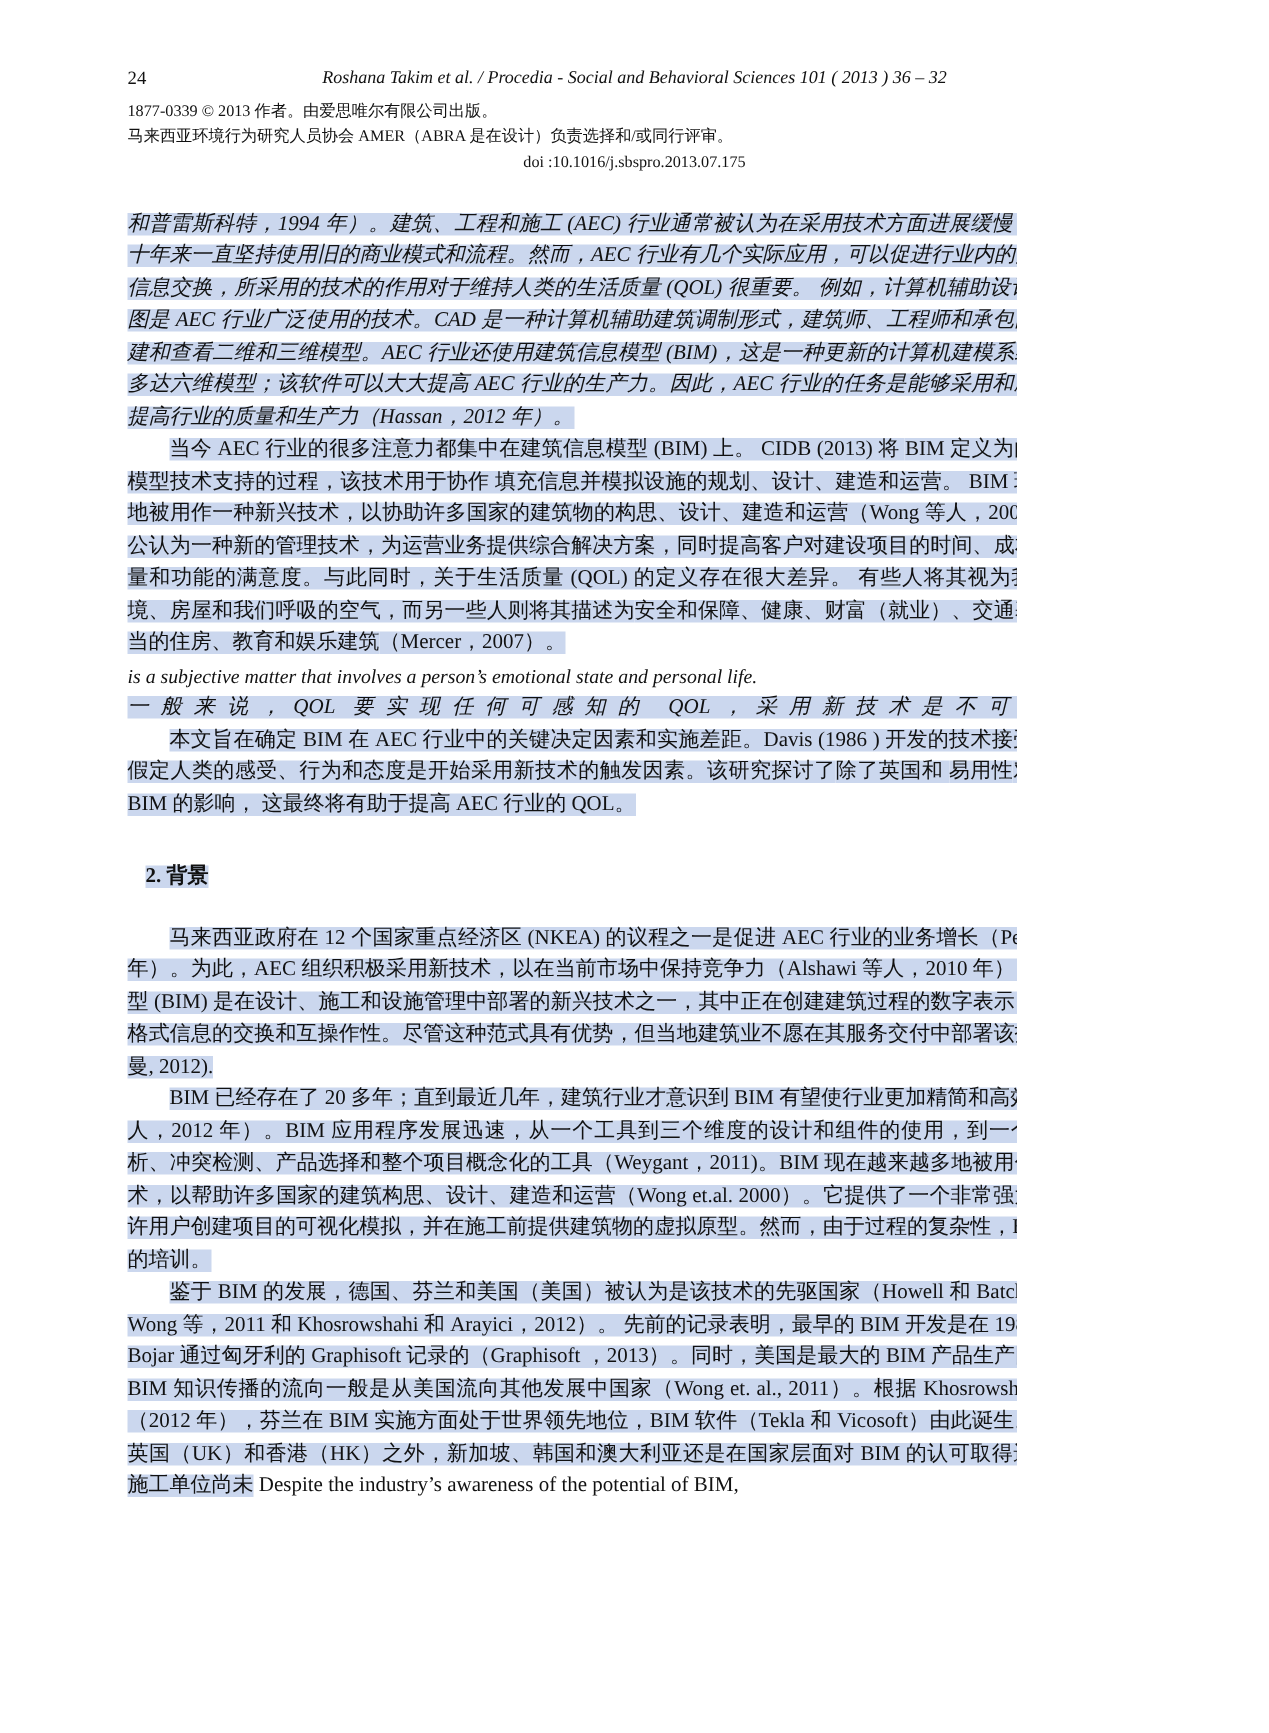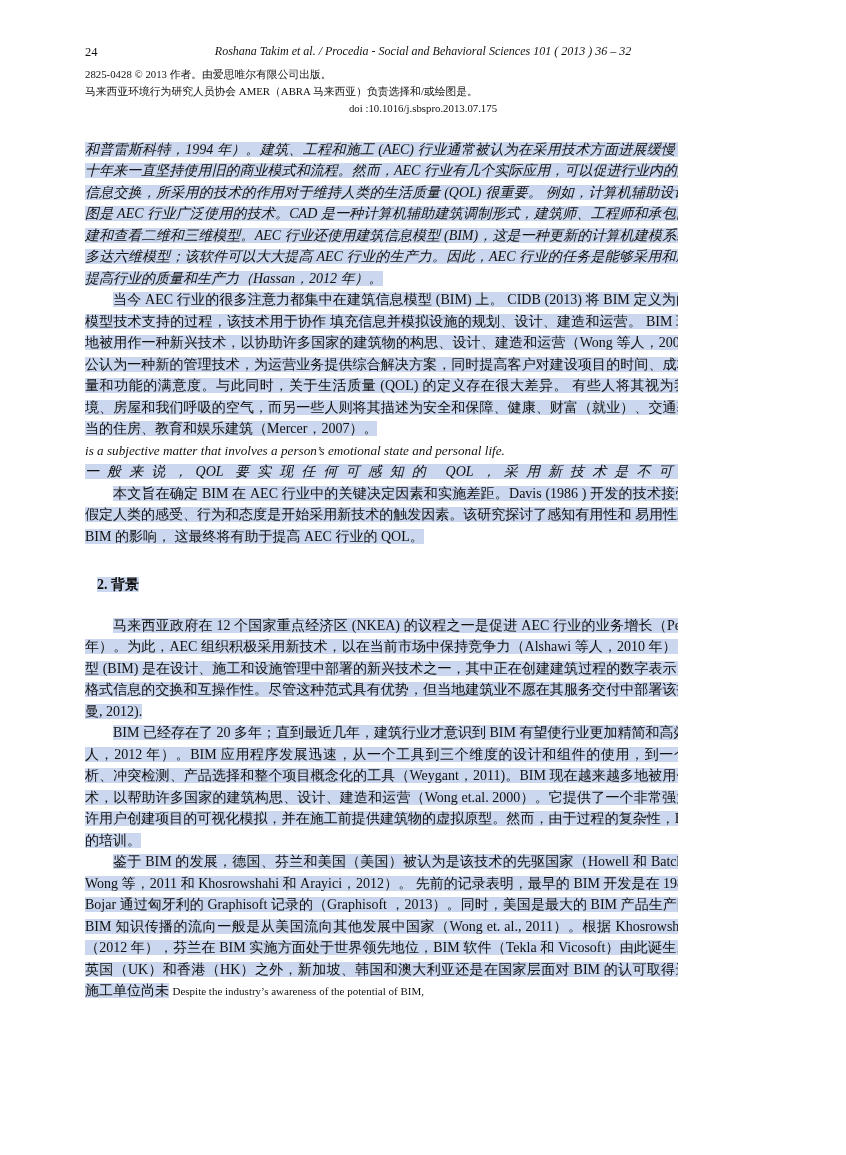--- a/index.html
+++ b/index.html
@@ -36,49 +36,49 @@
   .para.no-indent { text-indent: 0; font-style: italic; }
   .hl { background-color: var(--highlight, #cbd7ee); }
   .it { }
   .qol-line { text-align-last: justify; }
   .eng-line { font-size: 13.2px; }
   .section-heading {
     font-size: 14px; font-weight: bold;
     margin: 27px 0 19px 0;
     text-indent: 0; text-align: left; padding-left: 12px;
   }
-  .eng-inline { font-size: 11px; margin-top: 32px; }
+  .eng-inline { font-size: 14px; margin-top: 32px; }
 </style>
 </head>
 <body>
 
 <div class="page">
   <div class="inner">
 
     <header>
       <div class="head-line">
         <span class="pagenum">24</span>
         <span class="running-head">Roshana Takim et al. / Procedia - Social and Behavioral Sciences 101 ( 2013 ) 36 – 32</span>
       </div>
-      <div class="meta-line">2825-0428 © 2013 作者。由爱思唯尔有限公司出版。</div>
-      <div class="meta-line">马来西亚环境行为研究人员协会 AMER（ABRA 马来西亚）负责选择和/或绘图是。</div>
+      <div class="meta-line">1877-0339 © 2013 作者。由爱思唯尔有限公司出版。</div>
+      <div class="meta-line">马来西亚环境行为研究人员协会 AMER（ABRA 是在设计）负责选择和/或同行评审。</div>
       <div class="meta-line doi">doi :10.1016/j.sbspro.2013.07.175</div>
     </header>
 
     <main class="body-text">
 
       <p class="para no-indent"><span class="hl">和普雷斯科特，1994 年）。建筑、工程和施工 (AEC) 行业通常被认为在采用技术方面进展缓慢，并且据称几十年来一直坚持使用旧的商业模式和流程。然而，AEC 行业有几个实际应用，可以促进行业内的技术、外包和信息交换，所采用的技术的作用对于维持人类的生活质量 (QOL) 很重要。 例如，计算机辅助设计 (CAD) 或绘图是 AEC 行业广泛使用的技术。CAD 是一种计算机辅助建筑调制形式，建筑师、工程师和承包商使用它来创建和查看二维和三维模型。AEC 行业还使用建筑信息模型 (BIM)，这是一种更新的计算机建模系统，可以创建多达六维模型；该软件可以大大提高 AEC 行业的生产力。因此，AEC 行业的任务是能够采用和应用技术，以提高行业的质量和生产力（Hassan，2012 年）。</span></p>
 
       <p class="para"><span class="hl">当今 AEC 行业的很多注意力都集中在建筑信息模型 (BIM) 上。 CIDB (2013) 将 </span><span class="hl it">BIM 定义为由计算机生成模型技术支持的过程，该技术用于协作 填充信息并模拟设施的规划、设计、建造和运营。</span><span class="hl"> BIM 现在越来越多地被用作一种新兴技术，以协助许多国家的建筑物的构思、设计、建造和运营（Wong 等人，2009 年）。它被公认为一种新的管理技术，为运营业务提供综合解决方案，同时提高客户对建设项目的时间、成本、安全、质量和功能的满意度。与此同时，关于生活质量 (QOL) 的定义存在很大差异。 有些人将其视为</span><span class="hl it">我们生活的环境、房屋和我们呼吸的空气，</span><span class="hl">而另一些人则将其描述为</span><span class="hl it">安全和保障、健康、财富（就业）、交通基础设施、适当的住房、教育和娱乐建筑</span><span class="hl">（Mercer，2007）。</span></p>
 
       <p class="para no-indent eng-line"><span>is a subjective matter that involves a person’s emotional state and personal life.</span></p>
 
       <p class="para no-indent qol-line"><span class="hl">一般来说，QOL 要实现任何可感知的 QOL，采用新技术是不可避免的。</span></p>
 
-      <p class="para"><span class="hl">本文旨在确定 BIM 在 AEC 行业中的关键决定因素和实施差距。Davis (1986 ) 开发的技术接受模型 (TAM)假定人类的感受、行为和态度是开始采用新技术的触发因素。该研究探讨了</span><span class="hl it">感知有用性</span><span class="hl">和 </span><span class="hl it">易用性</span><span class="hl">对更广泛采用 BIM 的影响， 这最终将有助于提高 AEC 行业的 QOL。</span></p>
+      <p class="para"><span class="hl">本文旨在确定 BIM 在 AEC 行业中的关键决定因素和实施差距。Davis (1986 ) 开发的技术接受模型 (TAM)假定人类的感受、行为和态度是开始采用新技术的触发因素。该研究探讨了</span><span class="hl it">除了英国</span><span class="hl">和 </span><span class="hl it">易用性</span><span class="hl">对更广泛采用 BIM 的影响， 这最终将有助于提高 AEC 行业的 QOL。</span></p>
 
       <h2 class="section-heading"><span class="hl">2. 背景</span></h2>
 
       <p class="para"><span class="hl">马来西亚政府在 12 个国家重点经济区 (NKEA) 的议程之一是促进 AEC 行业的业务增长（Pemandu，2011 年）。为此，AEC 组织积极采用新技术，以在当前市场中保持竞争力（Alshawi 等人，2010 年）。建筑信息模型 (BIM) 是在设计、施工和设施管理中部署的新兴技术之一，其中正在创建建筑过程的数字表示，以促进数字格式信息的交换和互操作性。尽管这种范式具有优势，但当地建筑业不愿在其服务交付中部署该技术（舒拉特曼, 2012).</span></p>
 
       <p class="para"><span class="hl">BIM 已经存在了 20 多年；直到最近几年，建筑行业才意识到 BIM 有望使行业更加精简和高效（Arayici 等人，2012 年）。BIM 应用程序发展迅速，从一个工具到三个维度的设计和组件的使用，到一个用于模型分析、冲突检测、产品选择和整个项目概念化的工具（Weygant，2011)。BIM 现在越来越多地被用作一种新兴技术，以帮助许多国家的建筑构思、设计、建造和运营（Wong et.al. 2000）。它提供了一个非常强大的工具，允许用户创建项目的可视化模拟，并在施工前提供建筑物的虚拟原型。然而，由于过程的复杂性，BIM 需要专门的培训。</span></p>
 
       <p class="para"><span class="hl">鉴于 BIM 的发展，德国、芬兰和美国（美国）被认为是该技术的先驱国家（Howell 和 Batcheler，2005；Wong 等，2011 和 Khosrowshahi 和 Arayici，2012）。 先前的记录表明，最早的 BIM 开发是在 1982 年由 Gabor Bojar 通过匈牙利的 Graphisoft 记录的（Graphisoft ，2013）。同时，美国是最大的 BIM 产品生产国和消费国，BIM 知识传播的流向一般是从美国流向其他发展中国家（Wong et. al., 2011）。根据 Khosrowshahi 和 Arayici（2012 年），芬兰在 BIM 实施方面处于世界领先地位，BIM 软件（Tekla 和 Vicosoft）由此诞生。然而，除了英国（UK）和香港（HK）之外，新加坡、韩国和澳大利亚还是在国家层面对 BIM 的认可取得进展的国家。 施工单位尚未</span> <span class="eng-inline">Despite the industry’s awareness of the potential of BIM,</span></p>
 
     </main>

